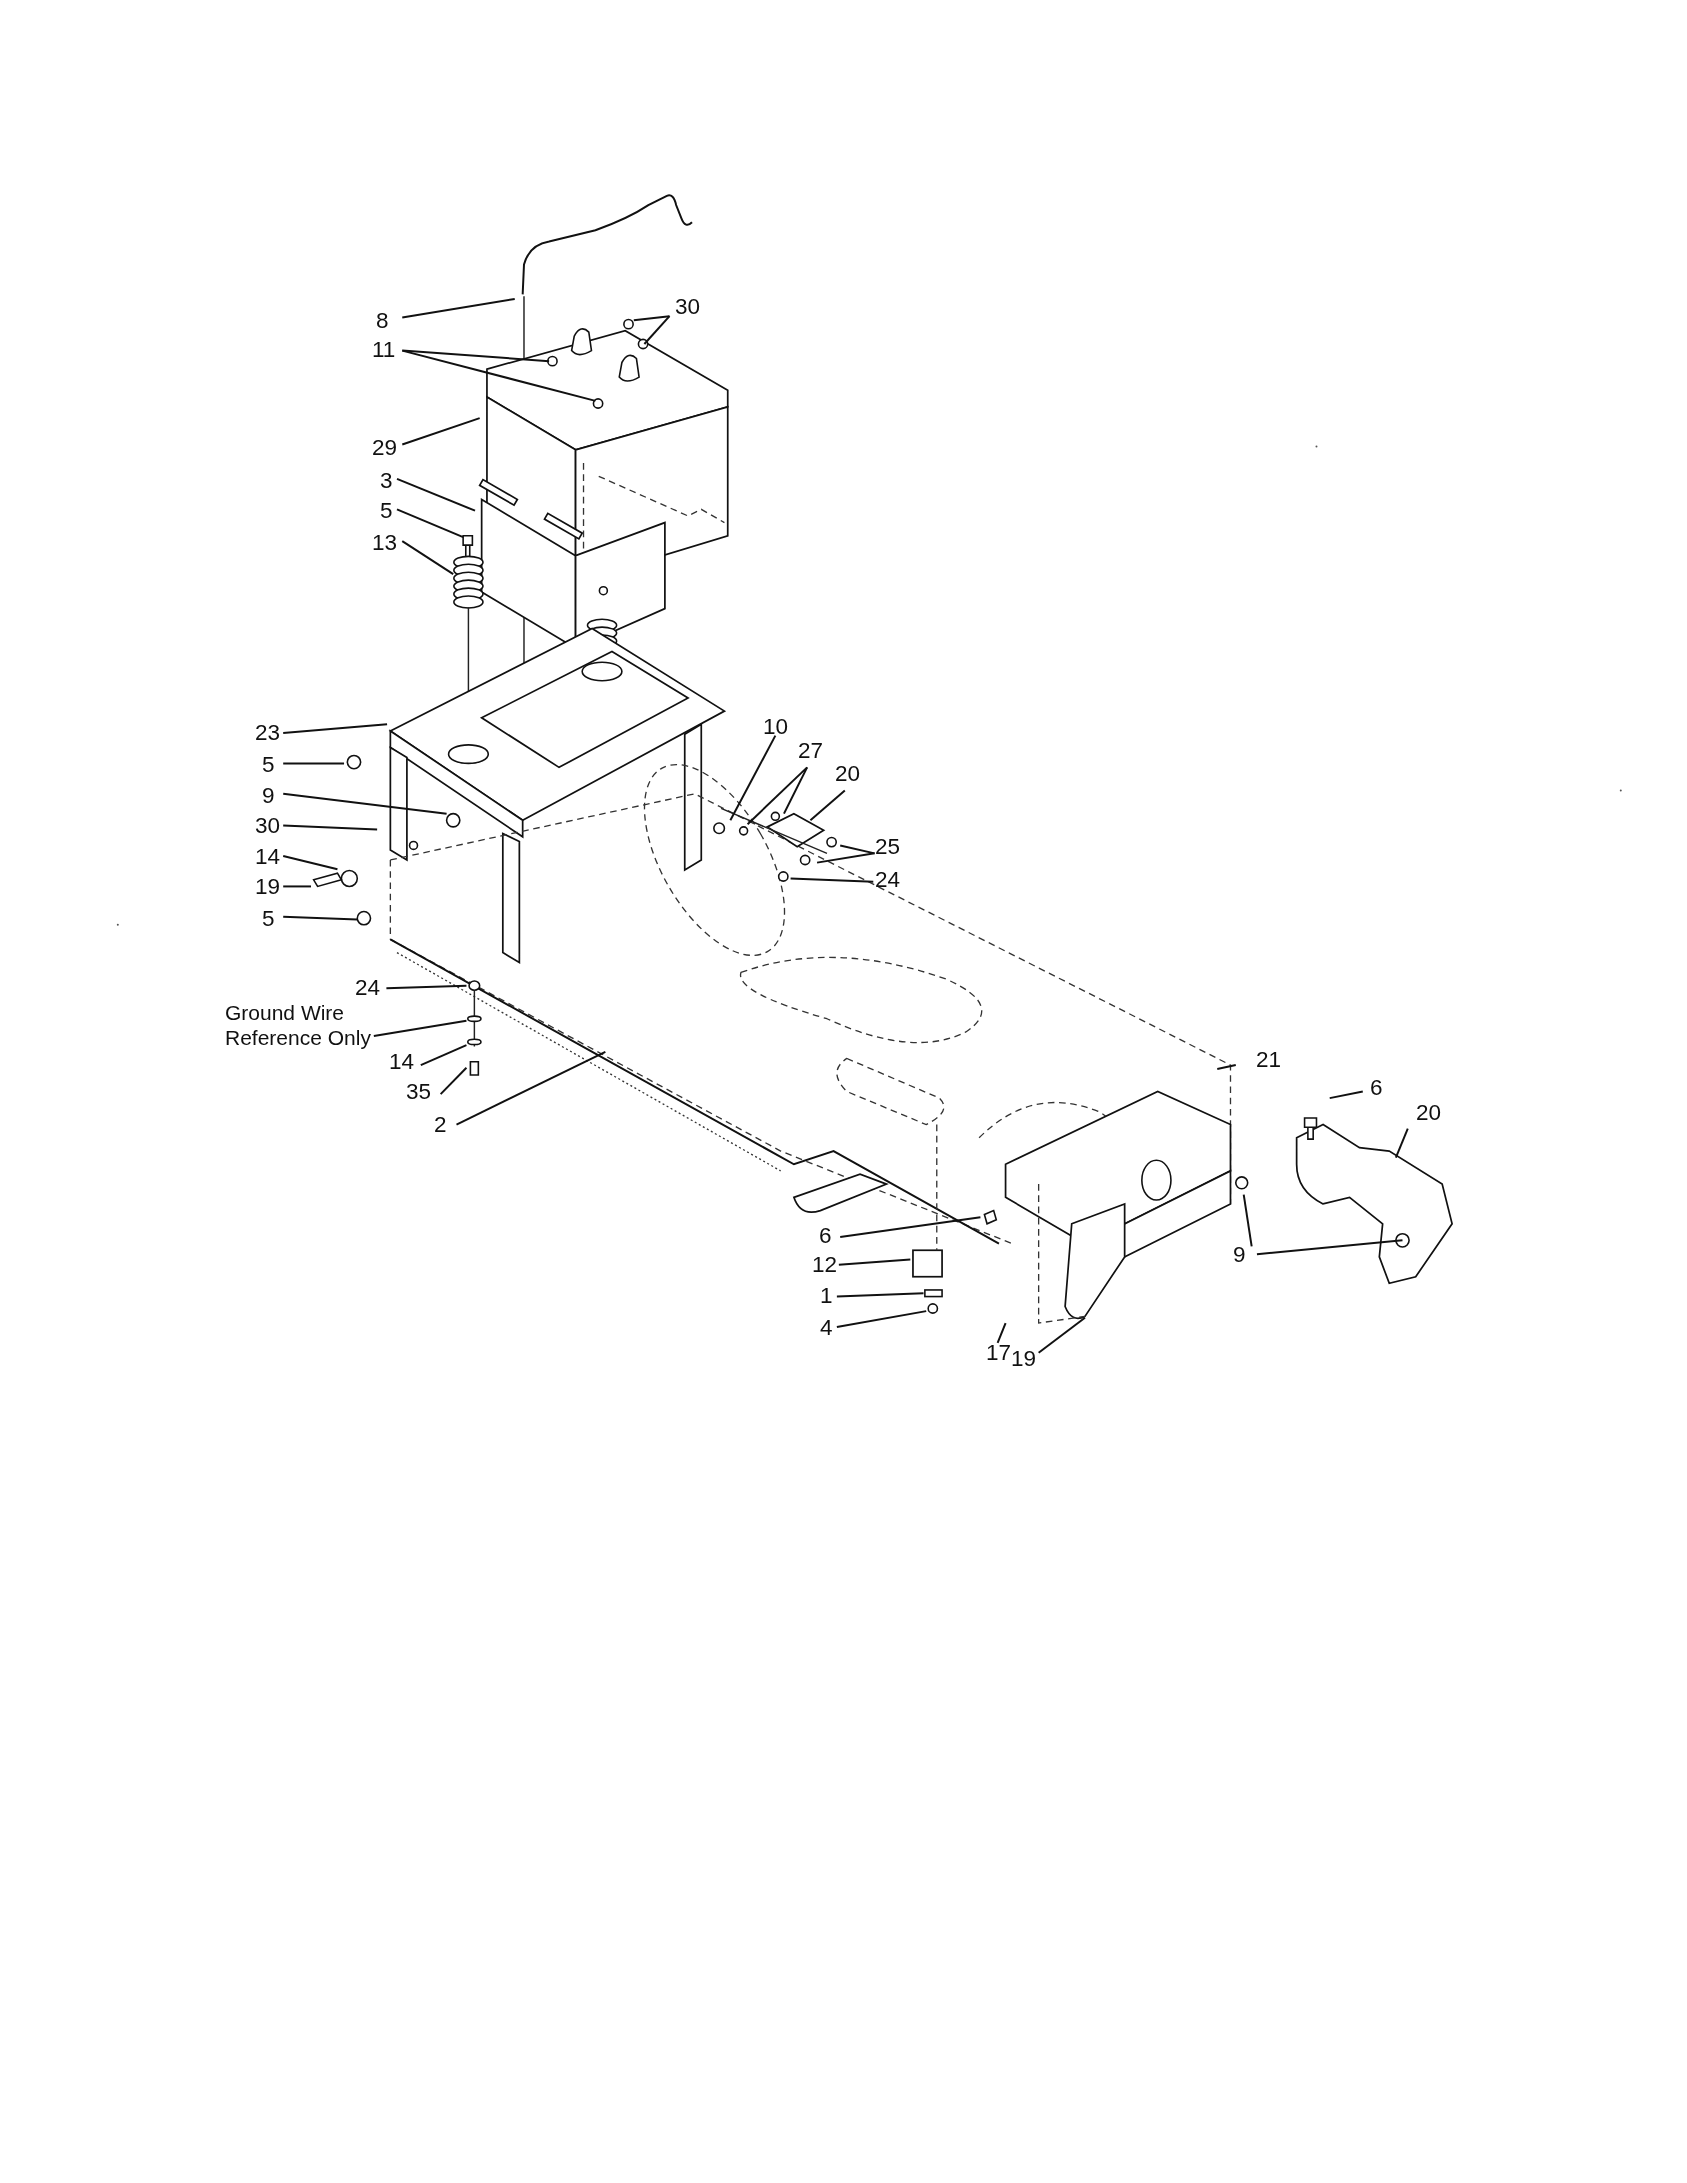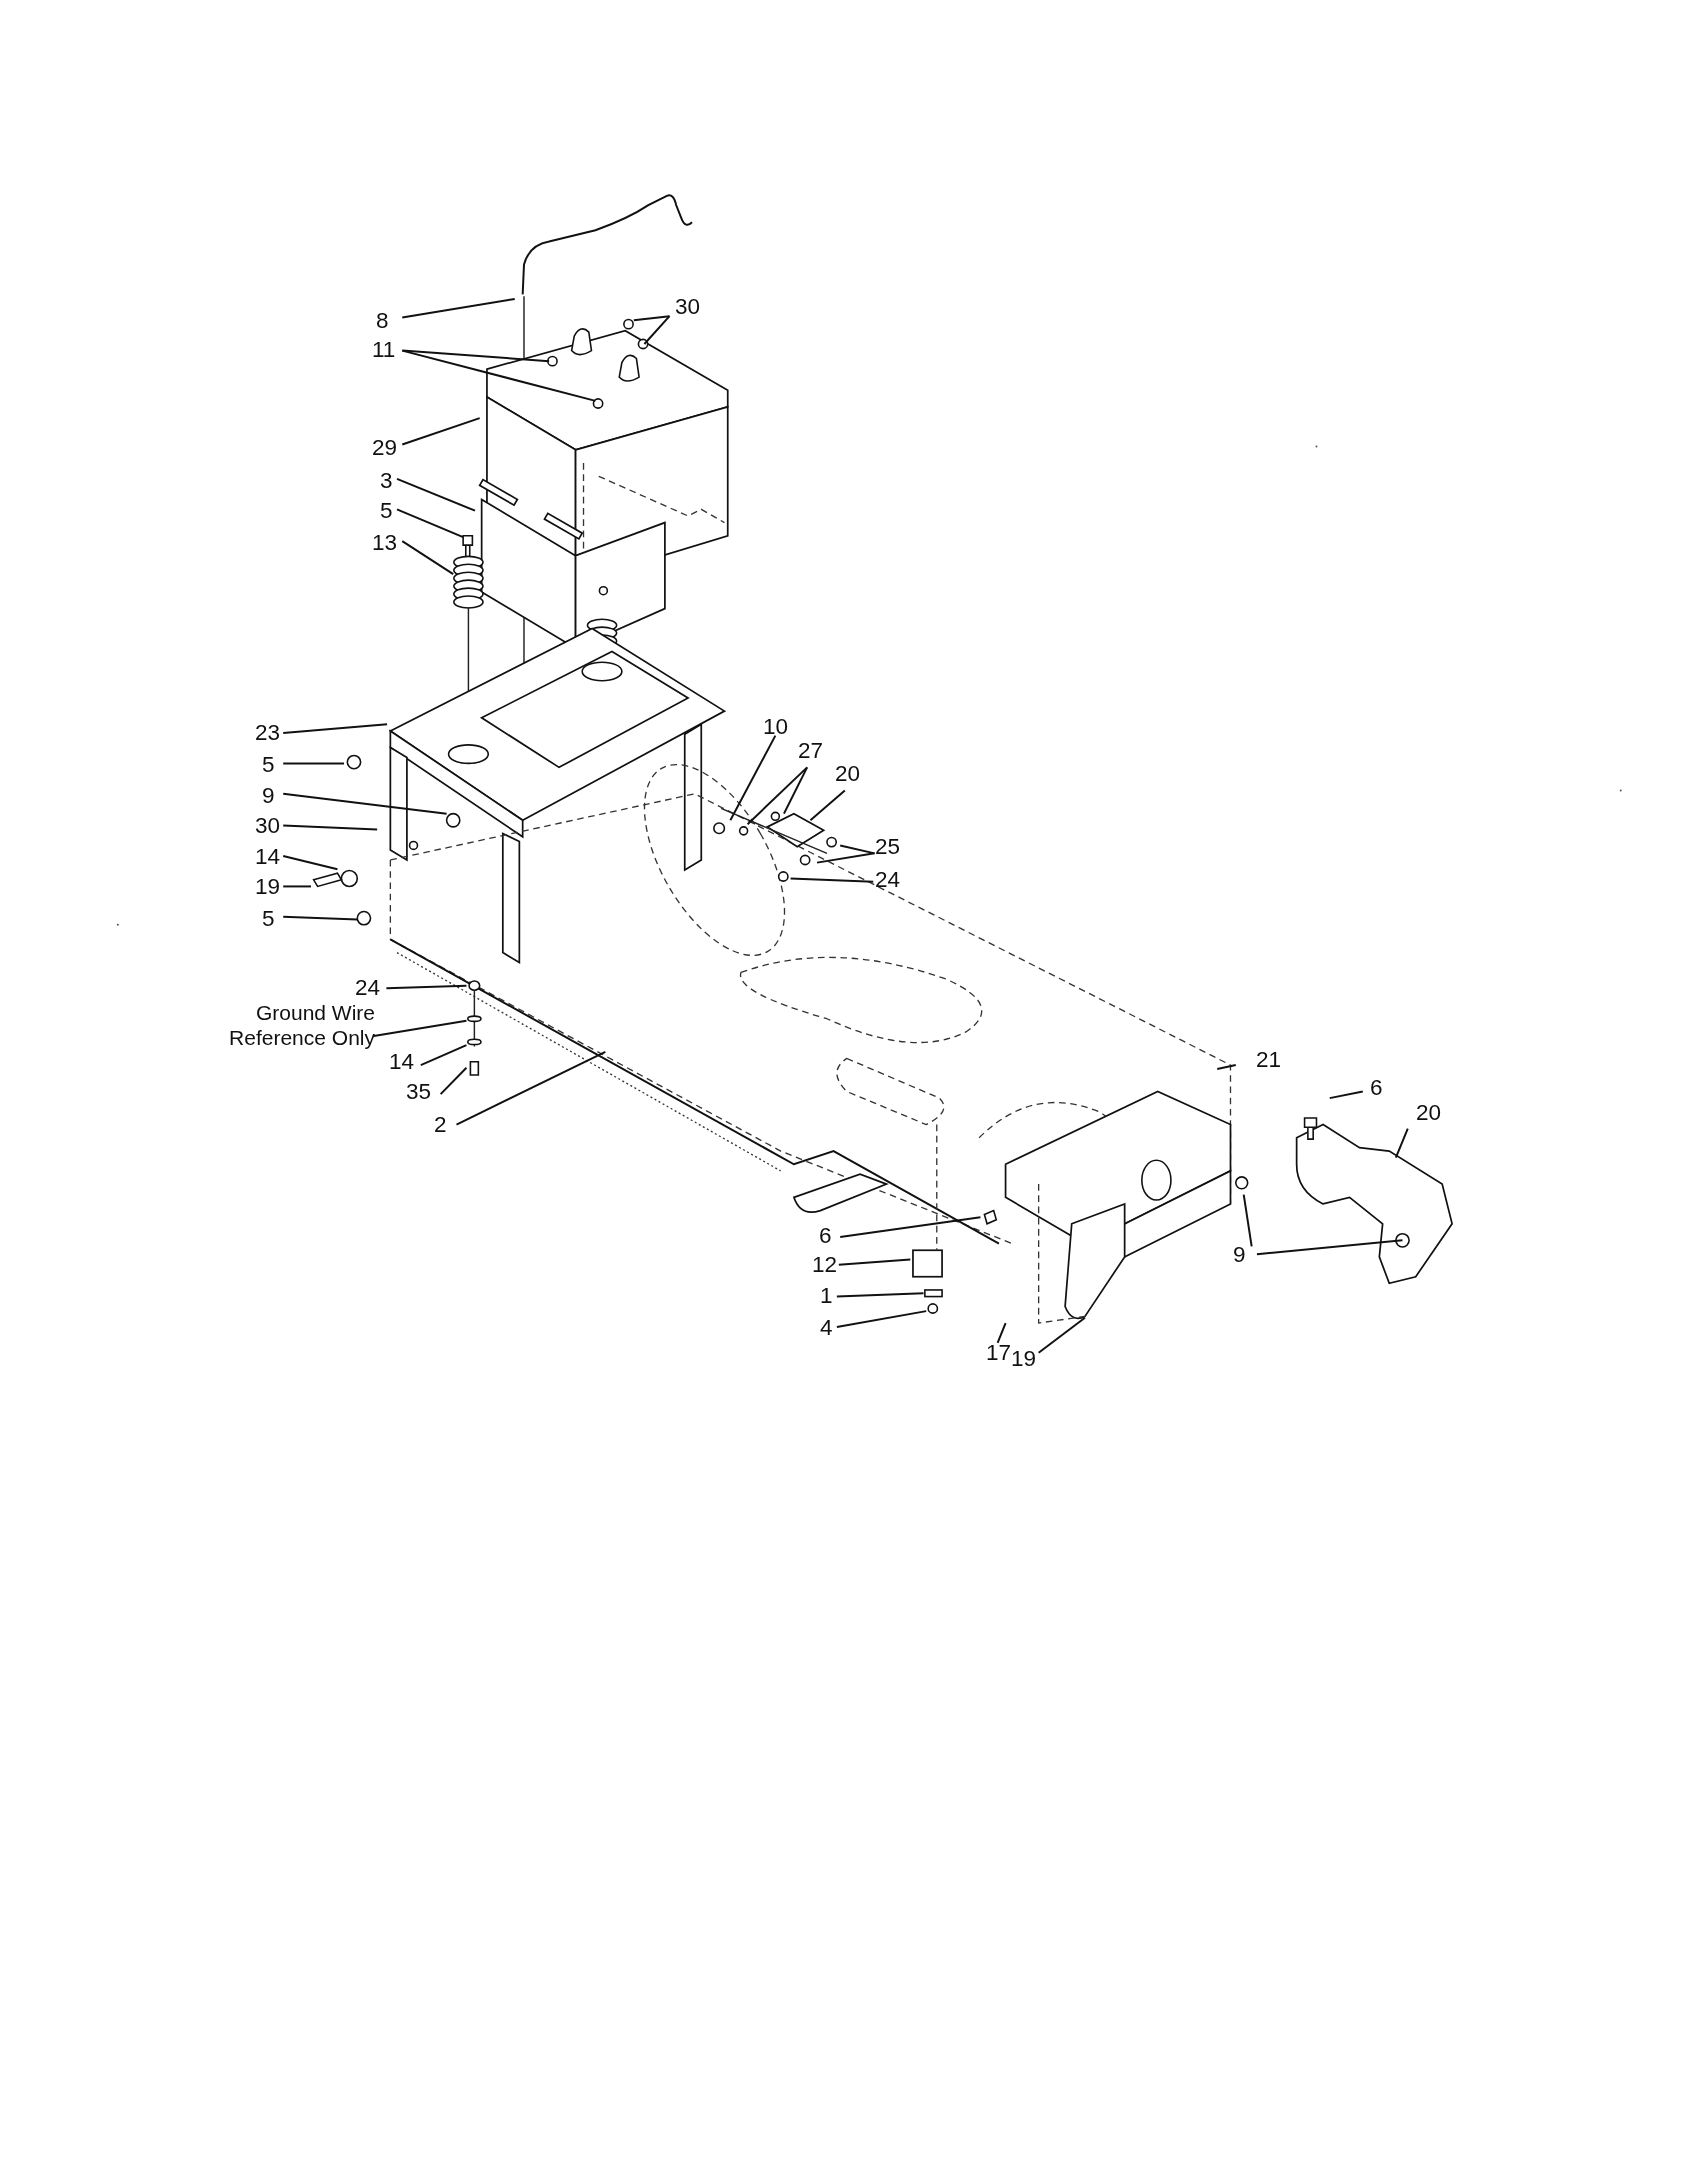--- a/index.html
+++ b/index.html
@@ -1,21 +1,21 @@
 <!DOCTYPE html>
 <html style="font-size:10.6px"><head>
 <meta charset="utf-8">
 <style>
   html, body { margin: 0; padding: 0; background: #ffffff; }
   body { width: 1687px; height: 2183px; position: relative; overflow: hidden;
          font-family: "Liberation Sans", sans-serif; color: #000; }
   #diagram { position: absolute; left: 0; top: 0; width: 1687px; height: 2183px; }
   .callout { position: absolute; font-size: 22.5px; line-height: 22.5px; color: #111;
              font-family: "Liberation Sans", sans-serif; white-space: nowrap; }
-  .note { position: absolute; font-size: 21px; line-height: 25px; color: #111; text-align: right;
+  .note { position: absolute; font-size: 21px; line-height: 25px; color: #111; 
           font-family: "Liberation Sans", sans-serif; }
   svg .ln { stroke: #111; stroke-width: 3; fill: none; }
   svg .thin { stroke: #222; stroke-width: 2.2; fill: none; }
   svg .dash { stroke: #333; stroke-width: 2; fill: none; stroke-dasharray: 10 7; }
   svg .dot { stroke: #333; stroke-width: 2; fill: none; stroke-dasharray: 3 4; }
   svg .part { stroke: #111; stroke-width: 2.6; fill: #fff; }
   svg .hw { stroke: #111; stroke-width: 2.4; fill: #fff; }
 </style>
 </head>
 <body>

